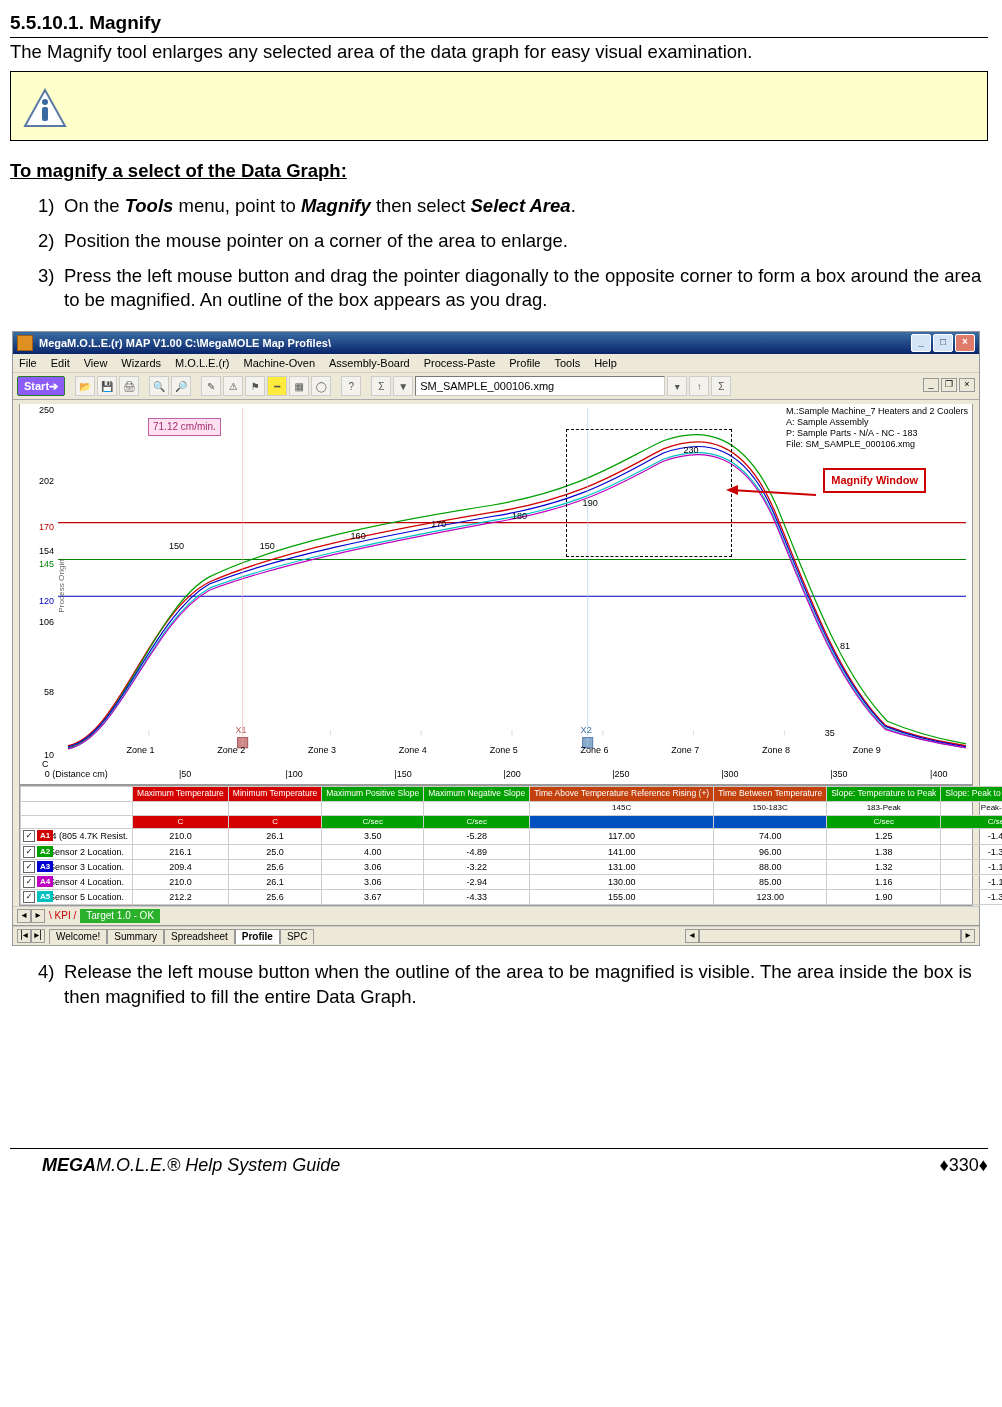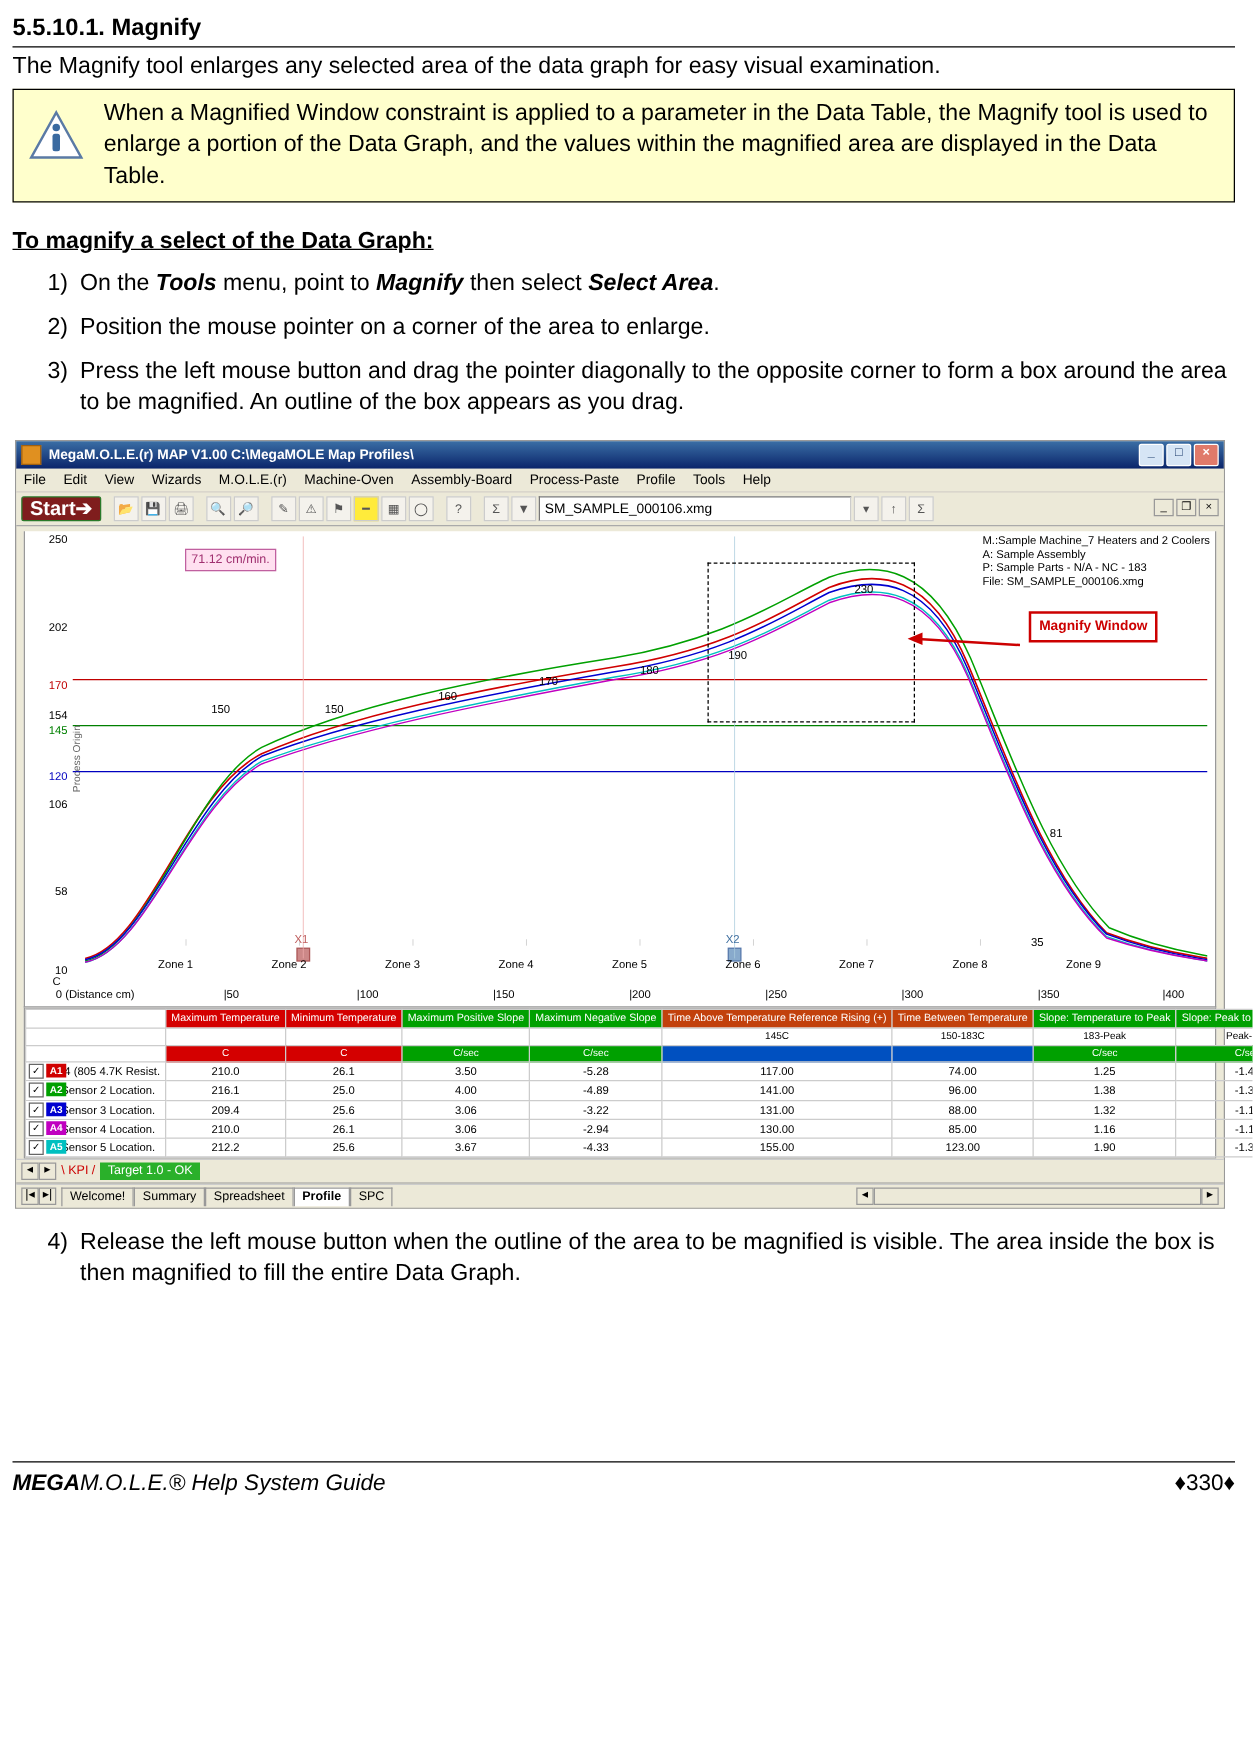--- a/index.html
+++ b/index.html
@@ -110,23 +110,23 @@
     gap: 2px;
   }
   .tbtn {
     width: 18px; height: 18px;
     border: 1px solid #ccc;
     background: #f4f2ec;
     display:inline-flex;align-items:center;justify-content:center;
     font-size:10px;color:#555;
   }
   .startbtn{
-    background:#7f1d1d;color:#fff;border:1px solid #2a7a2a;
+    background:#8b5cf6;color:#fff;border:1px solid #2a7a2a;
     height:18px;padding:0 6px;font-weight:bold;border-radius:2px;
-    display:inline-flex;align-items:center;font-size:16px;
+    display:inline-flex;align-items:center;font-size:11px;
   }
   .tsep{width:6px;}
   .filecombo{
     border:1px inset #ccc;background:#fff;height:18px;flex:0 0 240px;
     display:flex;align-items:center;padding:0 4px;font-size:11px;
   }
   .chart-area{
     background:#fff;height:380px;position:relative;margin:4px 6px 0 6px;
     border:1px solid #999;border-top:none;
   }
@@ -169,21 +169,21 @@
     margin: 0 0 8px 0;
   }
   ol.steps2 > li {
     position: relative;
     padding: 0 0 10px 26px;
   }
   ol.steps2 > li .num { position:absolute;left:0;top:0;}
   .page-spacer{height:120px;}
   .footer-rule{border-top:1px solid #000;margin:0 0 4px 0;}
   .footer{display:flex;font-style:italic;font-size:18px;}
-  .footer .title .b{font-weight:bold;font-style:italic;}
+  .footer .title .b{font-weight:bold;font-style:italic;margin-left:32px;}
   .footer .pg{margin-left:auto;font-style:normal;}
   .yred{color:#c00000;}
   .yblu{color:#0000c0;}
   .ygrn{color:#008000;}
 </style>
 </head>
 <body>
 
 <div class="section-number">5.5.10.1. Magnify</div>
 
@@ -192,21 +192,20 @@
 <div class="note-box">
   <div class="icon-col">
     <div class="info-icon">
       <svg viewBox="0 0 44 44">
         <polygon points="22,2 42,38 2,38" fill="#ffffff" stroke="#5a7aa5" stroke-width="2"></polygon>
         <circle cx="22" cy="14" r="3" fill="#3a6aa0"></circle>
         <rect x="19" y="19" width="6" height="14" rx="2" fill="#3a6aa0"></rect>
       </svg>
     </div>
   </div>
-  <div class="text-col">When a Magnified Window constraint is applied to a parameter in the Data Table, the Magnify tool is used to enlarge a portion of the Data Graph, and the values within the magnified area are displayed in the Data Table.</div>
 </div>
 
 <p class="subhead">To magnify a select of the Data Graph:</p>
 
 <ol class="steps">
   <li><span class="num">1)</span>
     <span>On the </span><b><i>Tools</i></b><span> menu, point to </span><b><i>Magnify</i></b><span> then select </span><b><i>Select Area</i></b><span>.</span>
   </li>
   <li><span class="num">2)</span><span>Position the mouse pointer on a corner of the area to enlarge.</span></li>
   <li><span class="num">3)</span><span>Press the left mouse button and drag the pointer diagonally to the opposite corner to form a box around the area to be magnified. An outline of the box appears as you drag.</span></li>

